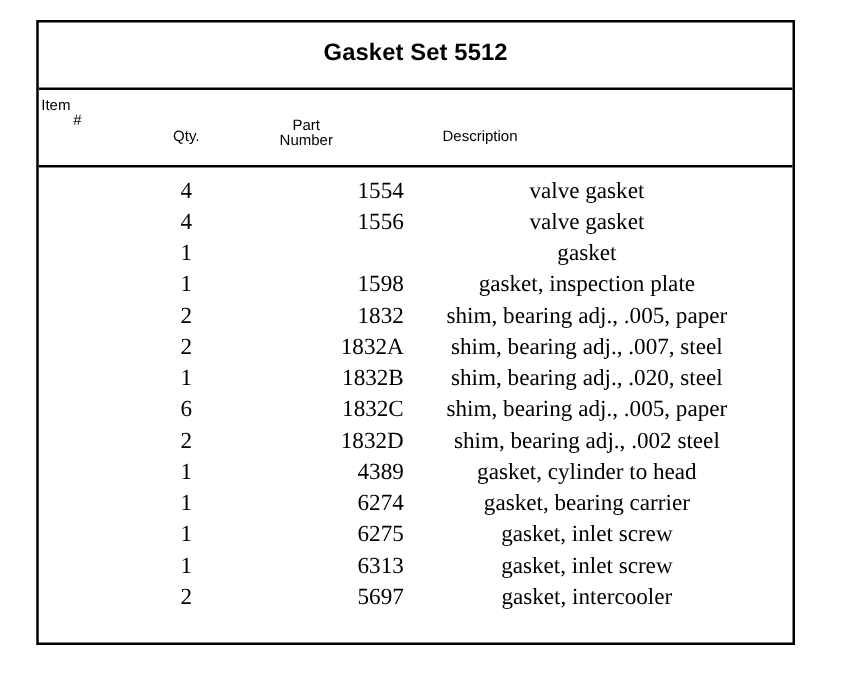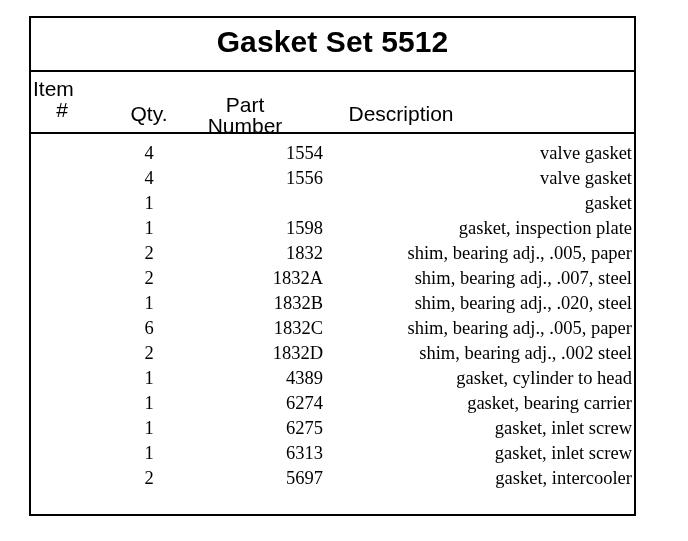--- a/index.html
+++ b/index.html
@@ -33,35 +33,35 @@
     height: 54px;
     box-sizing: border-box;
     border-bottom: 2.5px solid #000000;
     display: flex;
     align-items: center;
     justify-content: center;
   }
   .title-text {
     font-family: "Liberation Sans", "DejaVu Sans", sans-serif;
     font-weight: bold;
-    font-size: 30px;
+    font-size: 19px;
     letter-spacing: 0.1px;
     color: #000000;
     line-height: 1;
     padding-bottom: 4px;
   }
 
   
   .header-band {
     height: 62px;
     box-sizing: border-box;
     border-bottom: 2.5px solid #000000;
     position: relative;
     font-family: "Liberation Sans", "DejaVu Sans", sans-serif;
-    font-size: 21px;
+    font-size: 12px;
     color: #000000;
   }
   .hcell {
     position: absolute;
     white-space: pre;
     line-height: 1.02;
   }
   .hcell.two-line {
     display: flex;
     flex-direction: column;
@@ -89,21 +89,21 @@
 
   
   #header-partnum {
     left: 166px;
     top: 22px;
     width: 96px;
   }
 
   
   #header-desc {
-    left: 255px;
+    left: 238px;
     top: 31px;
     width: 230px;
     text-align: center;
   }
 
   
   .body-area {
     position: relative;
     padding-top: 7px;
   }
@@ -131,21 +131,21 @@
     text-align: center;
   }
   .cell-part {
     left: 172px;
     width: 120px;
     text-align: right;
   }
   .cell-desc {
     left: 276px;
     width: 325px;
-    text-align: right;
+    text-align: center;
   }
 </style>
 </head>
 <body>
 
 <div id="parts-table-frame">
 
   <div class="title-band">
     <div class="title-text">Gasket Set 5512</div>
   </div>

